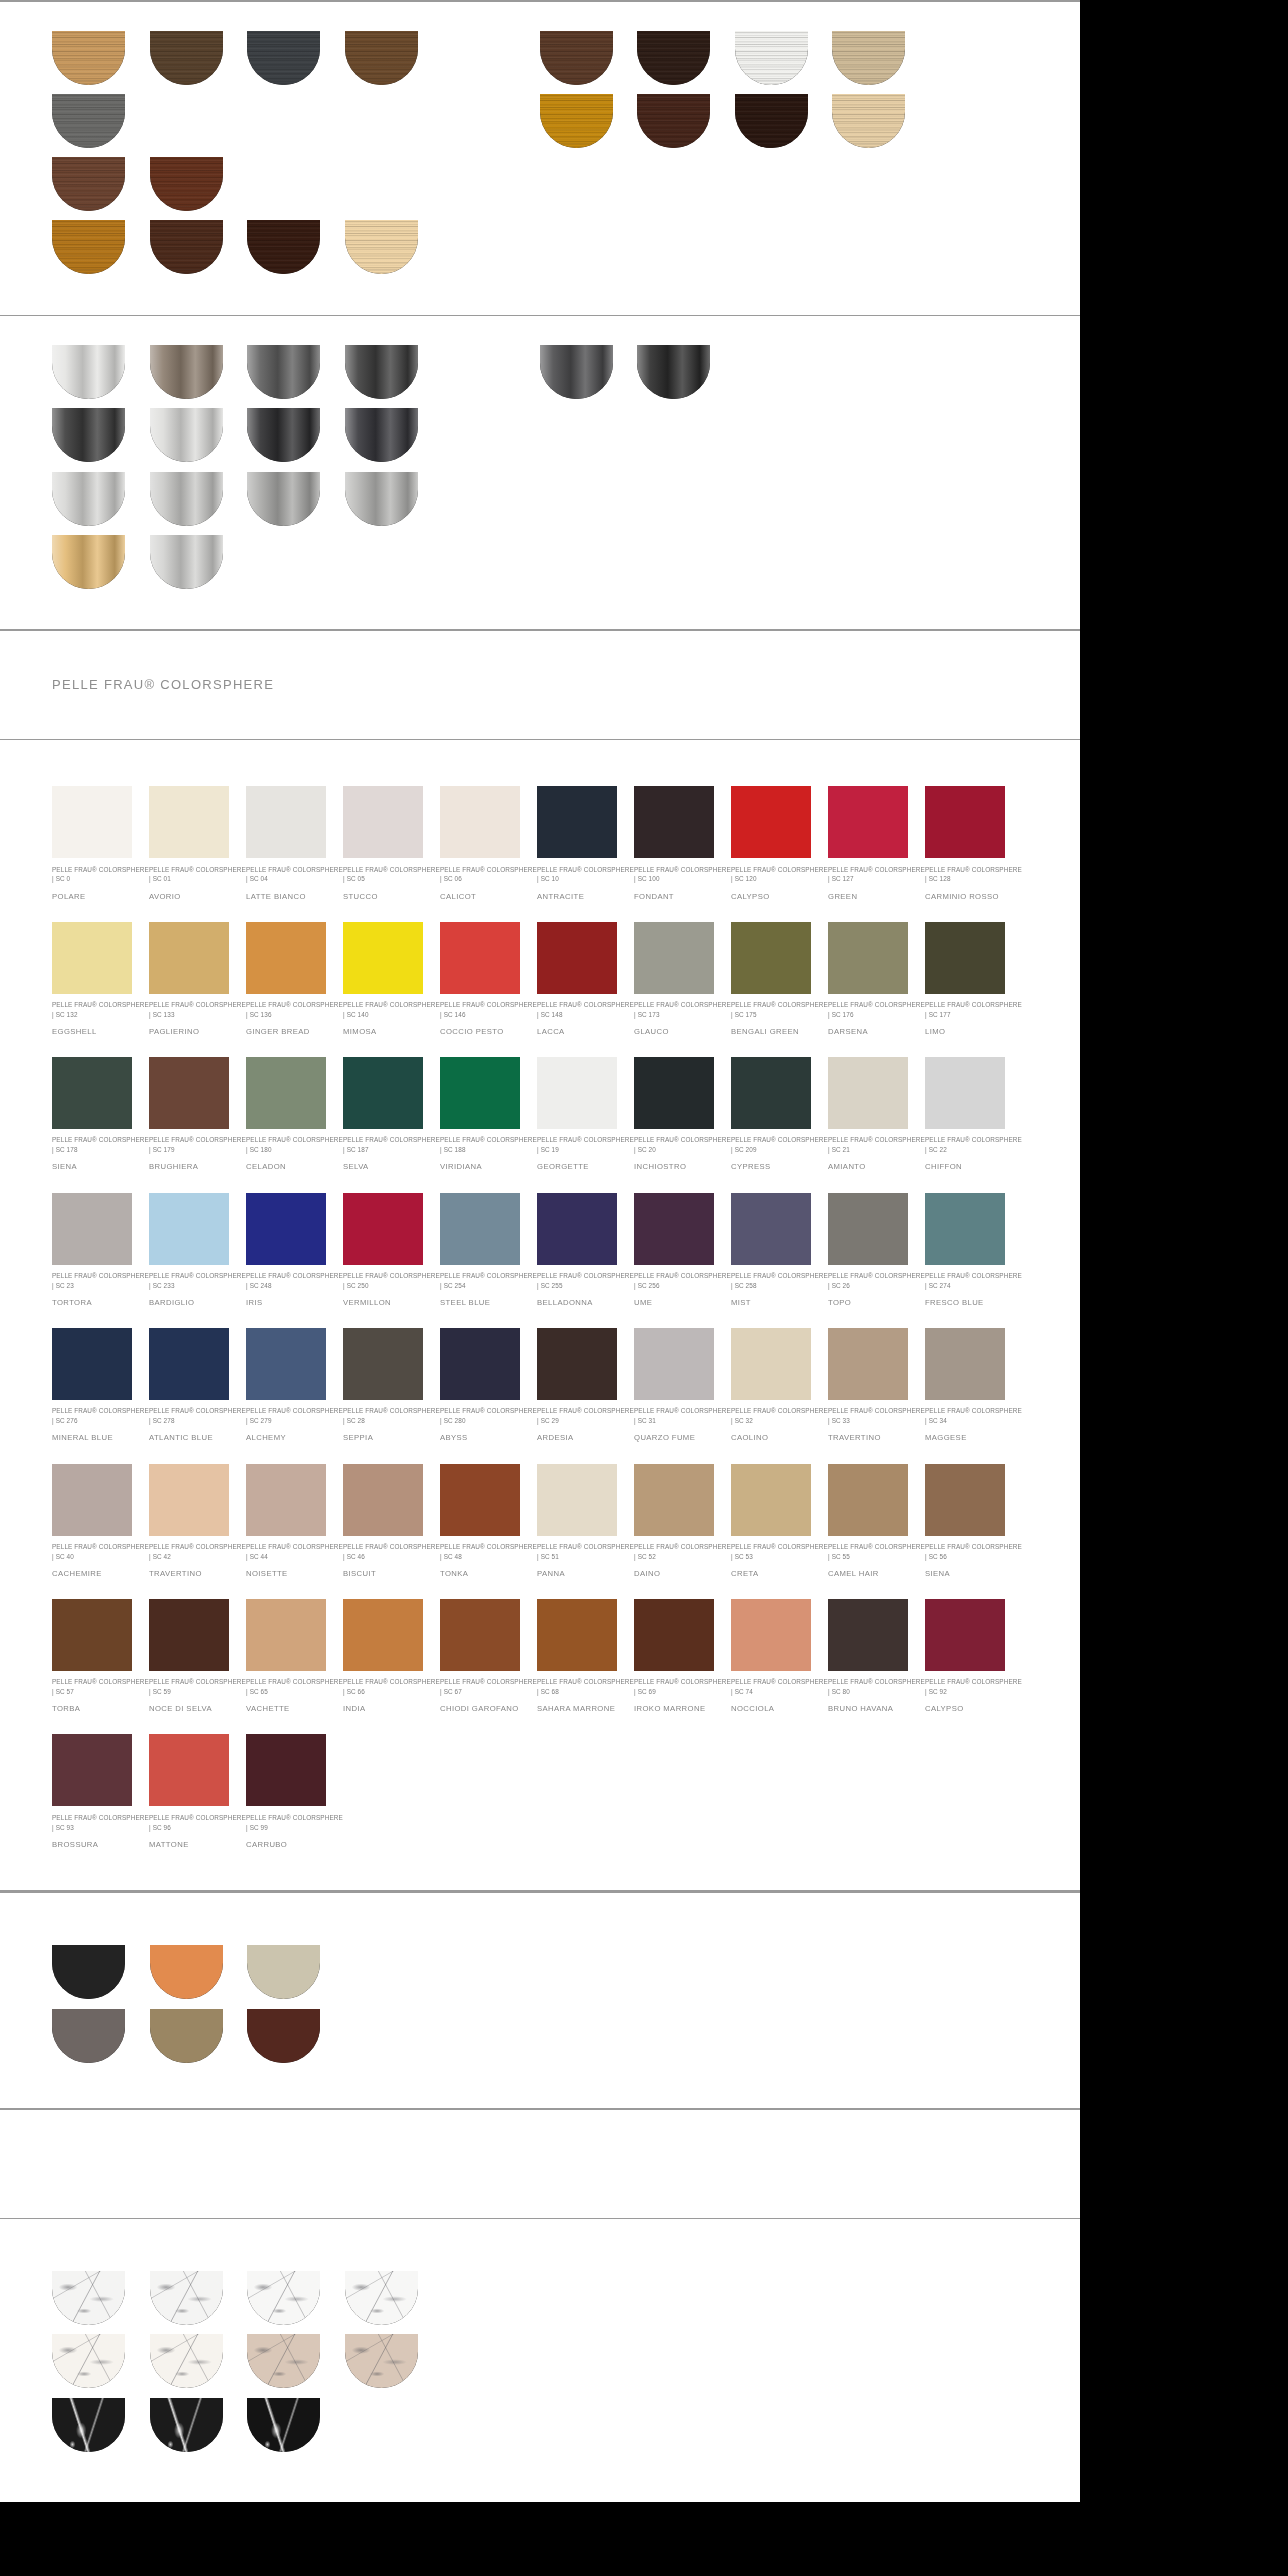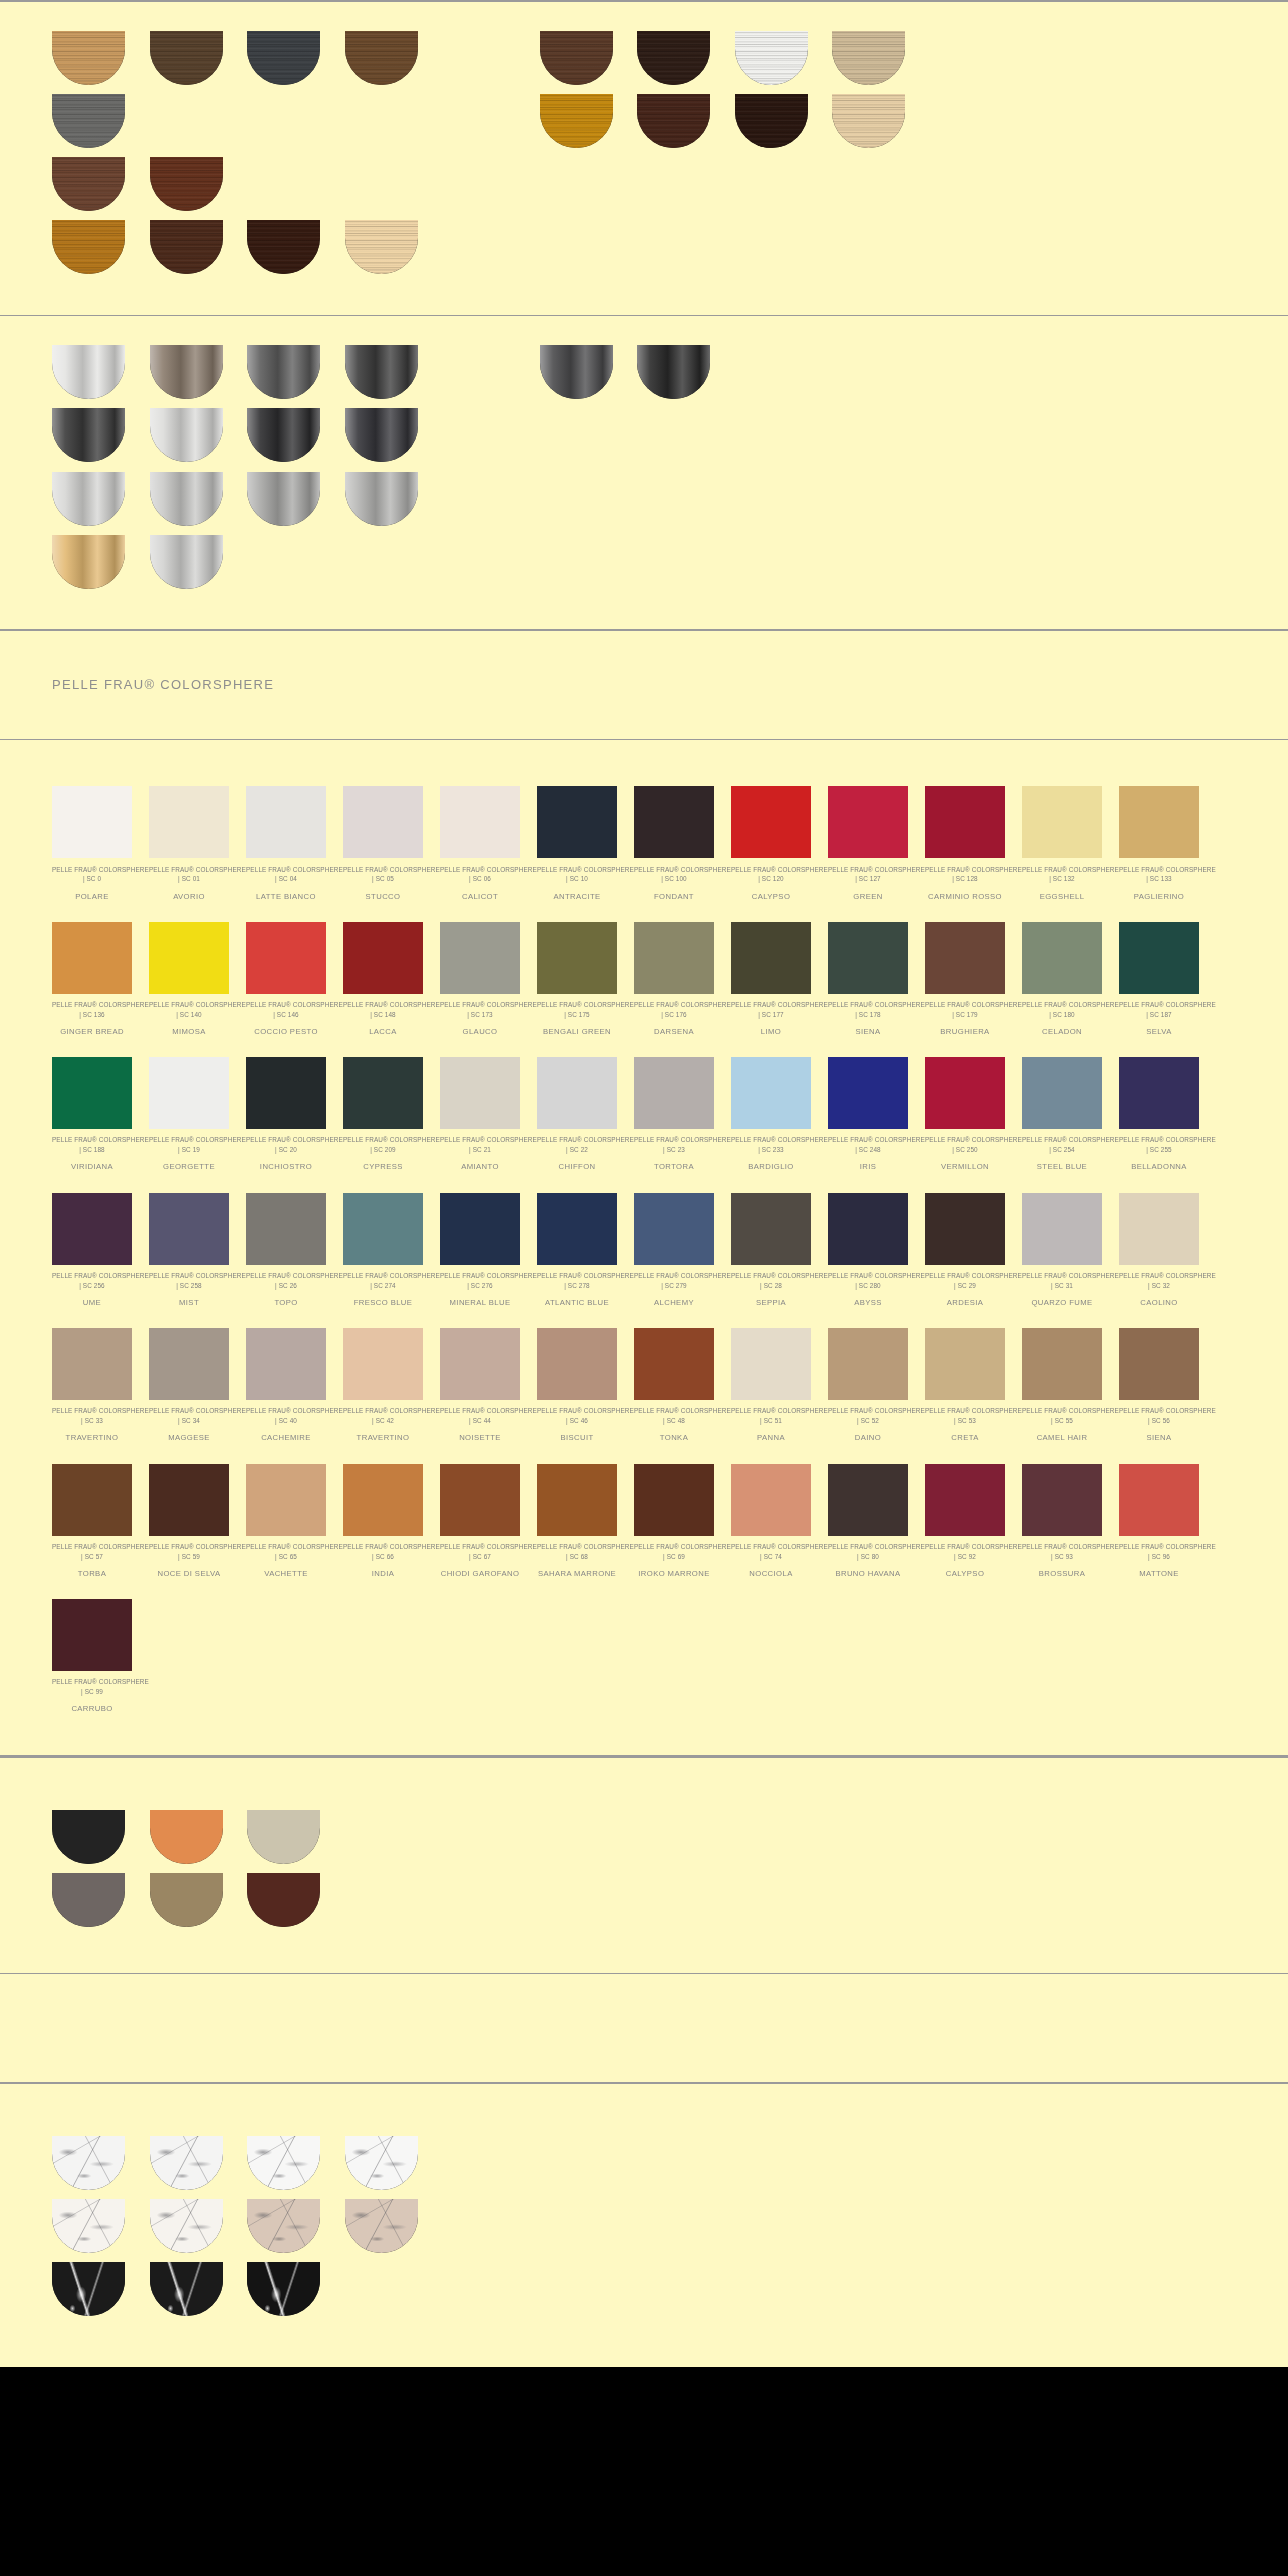--- a/index.html
+++ b/index.html
@@ -1,21 +1,21 @@
 <!DOCTYPE html>
 <html style="font-size:8.2px"><head>
 <meta charset="utf-8">
 <style>
   * { box-sizing: border-box; margin:0; padding:0; }
   html, body {
     background:#000; width:1288px;
     font-family:"Liberation Sans", sans-serif;
     -webkit-font-smoothing:antialiased;
   }
-  .page { width:1288px; position:relative; background:#fef9c3; }
+  .page { width:1080px; position:relative; background:#ffffff; }
 
   .rule { height:1.5px; background:#9a9a9a; width:100%; }
 
   .section { position:relative; width:100%; }
   .section-head {
     height:108px; display:flex; align-items:center;
     padding-left:52px;
   }
   .section-title {
     color:#8e8e8e; font-size:13px; letter-spacing:1.3px;
@@ -73,21 +73,21 @@
   .marbledark::after{
     content:""; position:absolute; inset:0;
     background:
       linear-gradient(72deg, transparent 38%, rgba(255,255,255,.85) 40%, transparent 43%),
       linear-gradient(108deg, transparent 54%, rgba(255,255,255,.55) 56%, transparent 58%),
       radial-gradient(ellipse 7.2px 11.3px at 40% 60%, rgba(255,255,255,.75), transparent 72%),
       radial-gradient(ellipse 4.1px 5.2px at 28% 86%, rgba(255,255,255,.8), transparent 72%);
   }
 
   
-  .grid-wrap { padding:46px 0 20.6px 52px;text-align:center; }
+  .grid-wrap { padding:46px 0 20.6px 52px; }
   .grid { display:flex; flex-wrap:wrap; }
   .swatch { width:80px; margin-right:17px; margin-bottom:20.6px; }
   .swatch .chip {
     width:80px; height:72px; display:block;
   }
   .swatch .code {
     color:#7d7d7d; font-size:6.4px; line-height:1.55;
     margin-top:6.2px; letter-spacing:0.1px; white-space:nowrap;
     font-stretch:condensed;
   }

